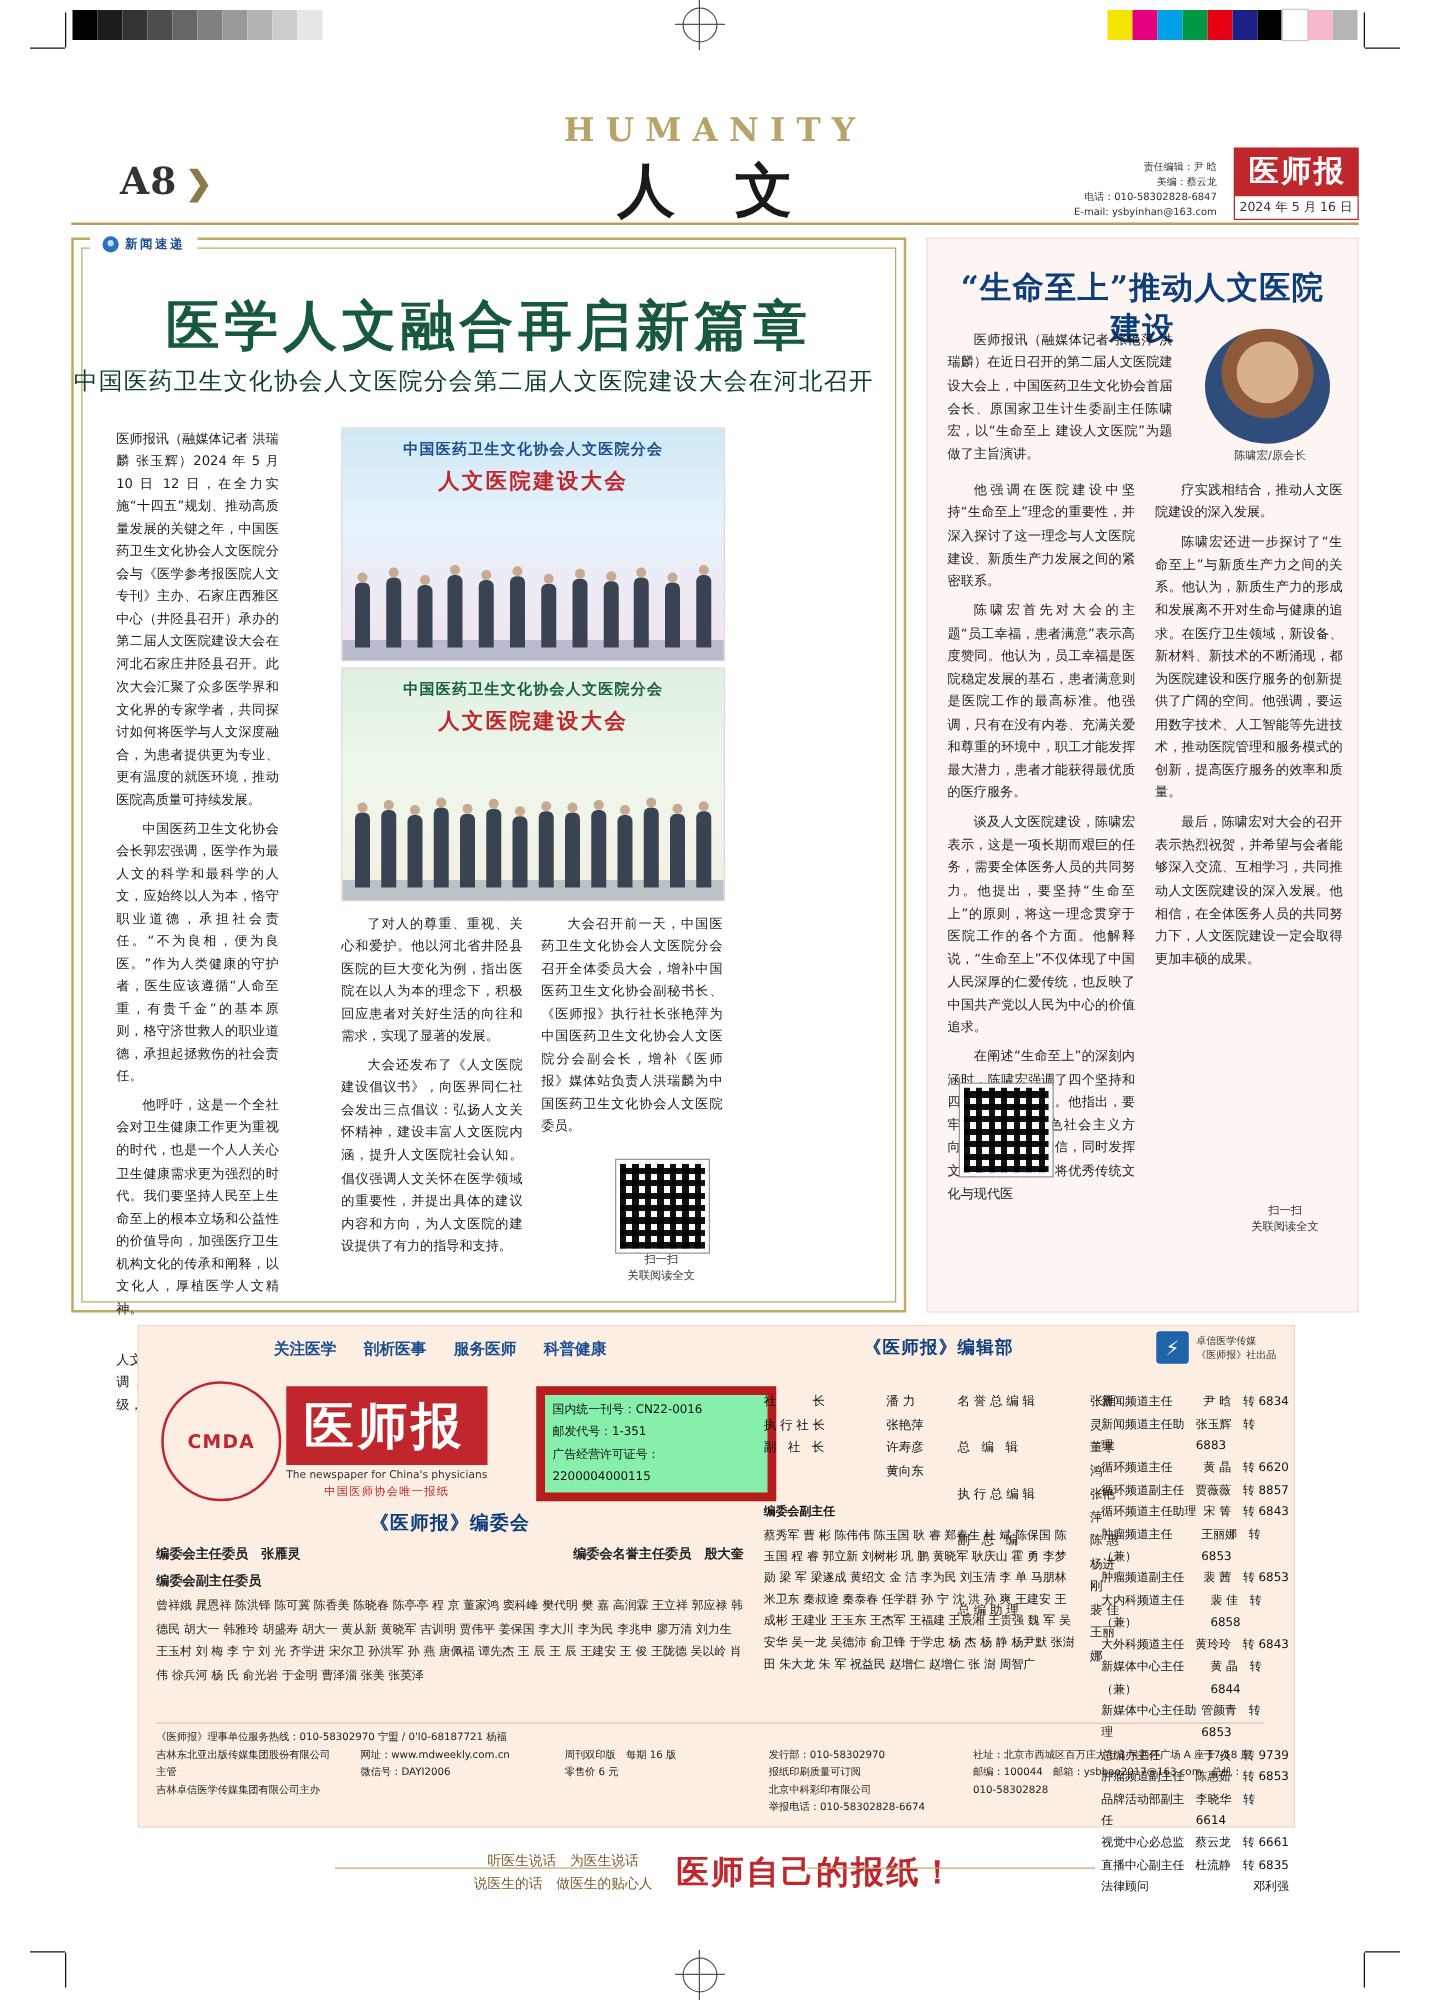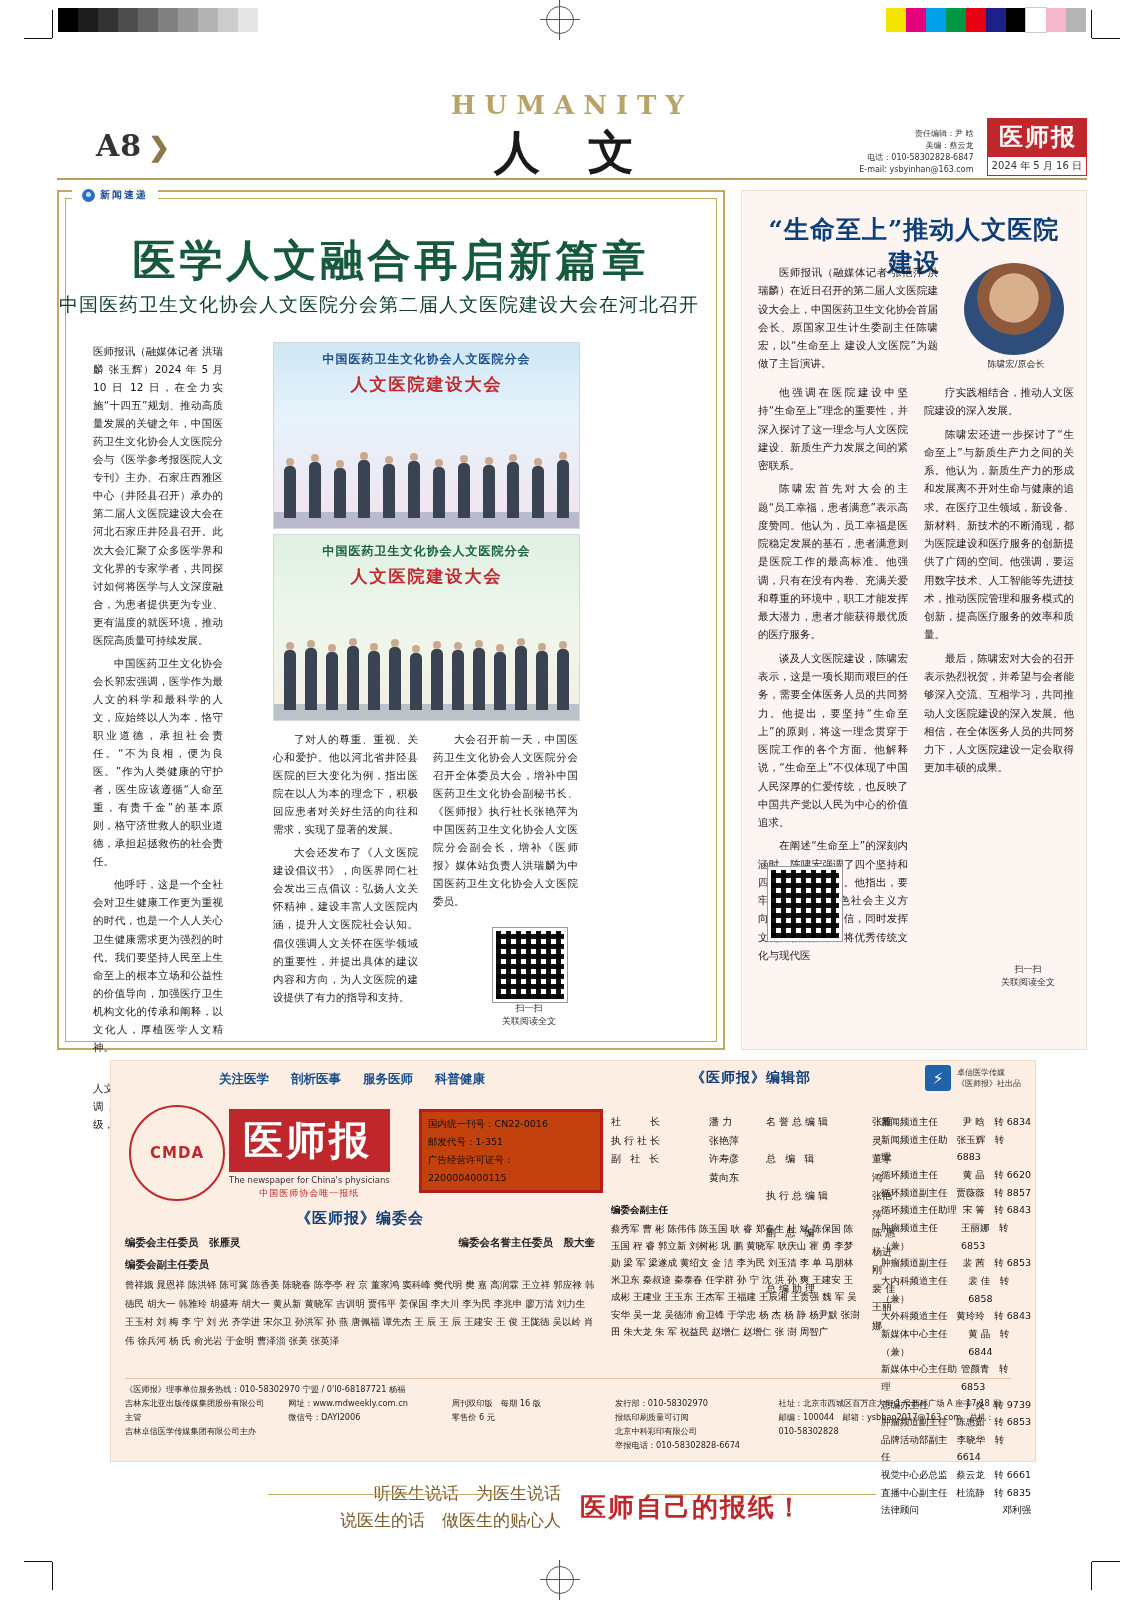--- a/index.html
+++ b/index.html
@@ -87,42 +87,42 @@
   .colo-dept{position:absolute;left:580px;top:8px;font-size:14px;font-weight:bold;color:#0f3f7a;letter-spacing:1px;}
   .zhuoxin{position:absolute;right:14px;top:4px;display:flex;align-items:center;gap:6px;font-size:8px;color:#333;}
   .zx-logo{width:26px;height:26px;background:#1f63a8;color:#fff;font-size:16px;display:flex;align-items:center;justify-content:center;border-radius:3px;}
 
   .cmda{position:absolute;left:18px;top:44px;width:92px;height:92px;border-radius:50%;border:2px solid #c0272d;display:flex;align-items:center;justify-content:center;}
   .cmda span{font-size:15px;font-weight:bold;color:#c0272d;letter-spacing:1px;}
   .ysb-logo{position:absolute;left:118px;top:48px;}
   .ysb-logo .big{background:#c0272d;color:#fff;font-size:40px;font-weight:bold;padding:4px 14px;letter-spacing:3px;font-family:"DejaVu Serif","Liberation Serif",serif;}
   .ysb-logo .en{font-size:8.5px;color:#333;margin-top:3px;text-align:center;}
   .ysb-logo .cn{font-size:9px;color:#c0272d;margin-top:2px;text-align:center;letter-spacing:1px;}
-  .idbox{position:absolute;left:308px;top:48px;width:166px;border:3px solid #b91c1c;font-size:9.5px;line-height:1.9;padding:3px 6px;background:#c2410c;}
+  .idbox{position:absolute;left:318px;top:48px;width:166px;border:7px solid #b91c1c;font-size:9.5px;line-height:1.9;padding:3px 6px;background:#86efac;}
 
   .staff{position:absolute;left:500px;top:52px;width:250px;font-size:10px;line-height:1.85;}
   .staff .row{display:flex;}
   .staff .lab{width:62px;letter-spacing:3px;}
   .staff .val{flex:1;margin-left:36px;}
   .editors{position:absolute;left:500px;top:140px;width:250px;font-size:9.5px;line-height:1.8;}
   .ext{position:absolute;left:770px;top:52px;width:150px;font-size:9.5px;line-height:1.86;}
   .ext .row{display:flex;justify-content:space-between;}
 
   .edcom{position:absolute;left:14px;top:148px;width:470px;}
   .edcom .title{text-align:center;font-size:15px;font-weight:bold;color:#0f3f7a;letter-spacing:1px;}
   .edcom .sub{display:flex;justify-content:space-between;font-size:10.5px;font-weight:bold;margin-top:8px;color:#222;}
   .edcom .names{font-size:9.5px;line-height:1.95;margin-top:4px;color:#222;}
 
   .foot{position:absolute;left:14px;right:24px;bottom:8px;font-size:8.2px;line-height:1.7;color:#222;}
   .foot .grid{display:flex;gap:18px;}
   .foot .grid div{flex:1;}
   .foot .hr{height:1px;background:#e0c4b2;margin:4px 0;}
 
   .bottom-slogan{position:absolute;left:0;right:0;top:1480px;text-align:center;}
-  .bs-line{display:inline-block;font-size:17px;line-height:1.6;color:#7a5a2a;text-align:right;vertical-align:middle;}
+  .bs-line{display:inline-block;font-size:11px;line-height:1.6;color:#7a5a2a;text-align:center;vertical-align:middle;}
   .bs-big{display:inline-block;font-family:"DejaVu Serif","Liberation Serif",serif;font-size:26px;color:#c0272d;font-weight:bold;margin-left:14px;vertical-align:middle;letter-spacing:2px;}
   .bs-rule{position:absolute;top:14px;height:1px;background:#c9a96a;width:230px;}
 </style>
 </head>
 <body>
 
 <div class="page">
 
   <div class="crop tl" style="left:24px;top:10px;width:40px;height:40px;"></div>
   <div class="crop tr" style="right:24px;top:10px;width:40px;height:40px;"></div>

